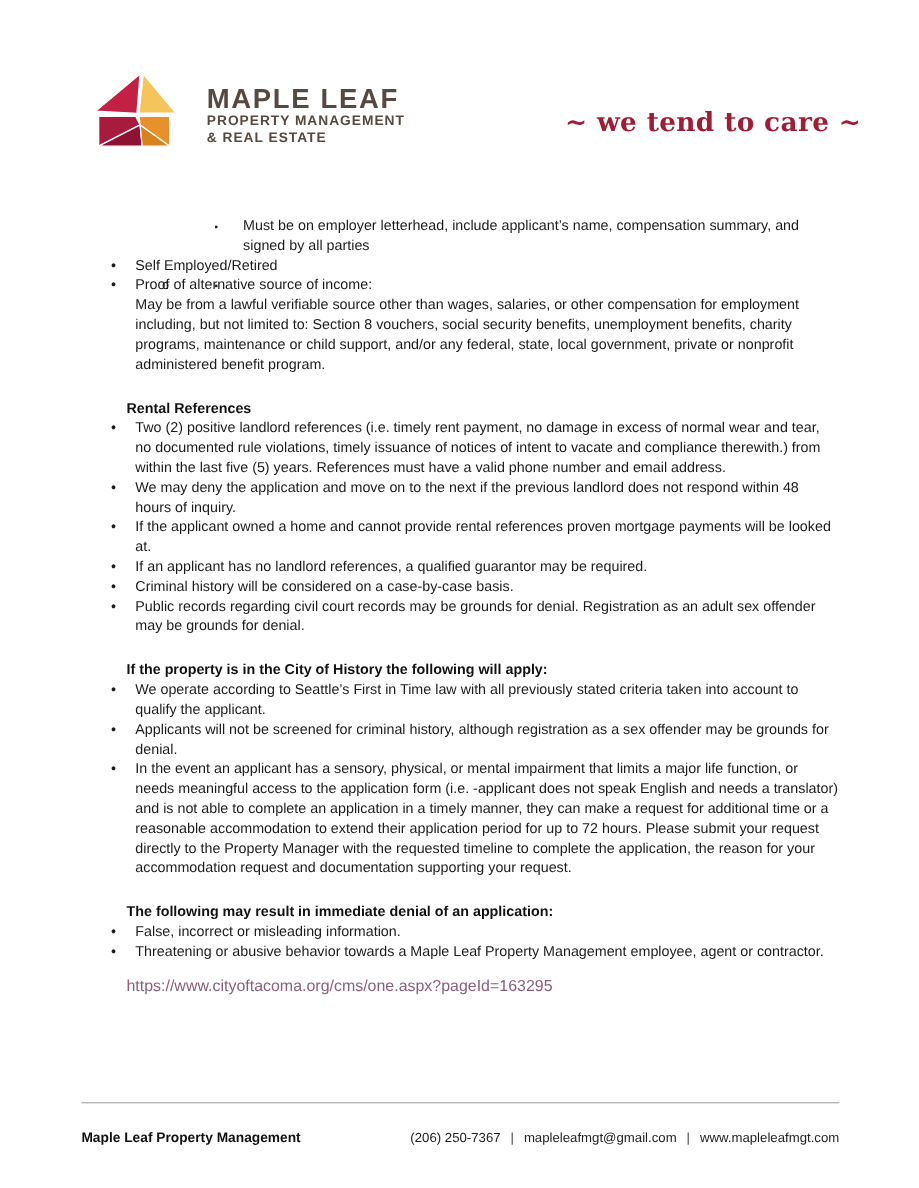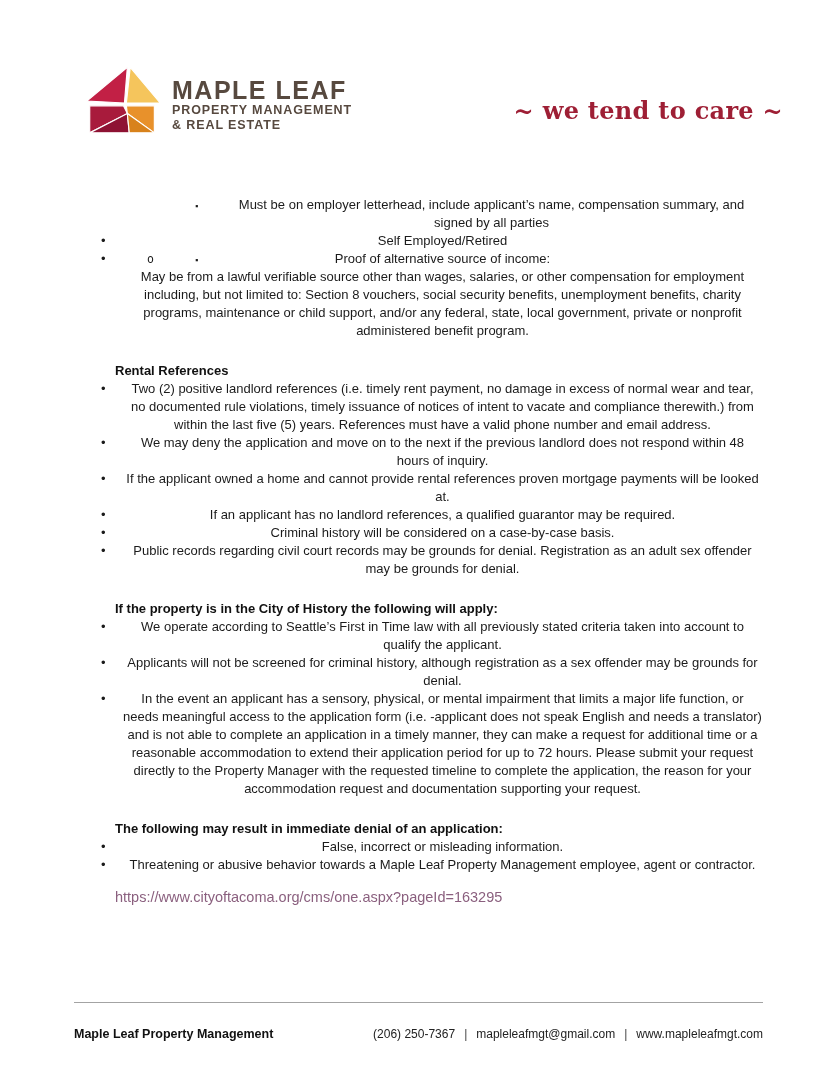--- a/index.html
+++ b/index.html
@@ -24,21 +24,21 @@
   }
   .logo-svg { width: 82px; height: 76px; display: block; }
   .logo-svg polygon { stroke: #ffffff; stroke-width: 1.2; }
   .p-roof-l { fill: var(--roof-left); }
   .p-roof-r { fill: var(--roof-right); }
   .p-body-ul { fill: var(--body-upper-left); }
   .p-body-ll { fill: var(--body-lower-left); }
   .p-body-r  { fill: var(--body-right); }
   .p-body-lr { fill: var(--body-lower-right); }
 
-  .logo-text { margin-left: 8px; padding-top: 13px; color: var(--logo-text); }
+  .logo-text { margin-left: 24px; padding-top: 13px; color: var(--logo-text); }
   .logo-title {
     font-size: 25px; font-weight: bold; letter-spacing: 1.5px; line-height: 26px;
   }
   .logo-sub {
     font-size: 12.5px; font-weight: bold; letter-spacing: 0.9px; line-height: 15px;
   }
 
   .tagline {
     position: absolute;
     top: 96px; right: 52px;
@@ -52,21 +52,21 @@
   
   .doc {
     position: relative;
     margin-top: 56px;
     padding: 0 73px 0 74px;
     font-size: 13px;
     line-height: 18px;
   }
   .block { position: relative; padding-left: 41px; }
   .heading { font-weight: bold; margin-top: 22px; color: #111; }
-  .item .txt { white-space: pre-wrap; display: block; text-align: center; }
+  .item .txt { white-space: pre-wrap; display: block; }
   .glyph { position: absolute; top: 0; }
   .b1 { padding-left: 49px; }
   .b1 .glyph { left: 27px; font-size: 13px; }
   .b2 { padding-left: 96px; }
   .b2 .glyph { left: 73px; font-family: "DejaVu Sans Mono", monospace; font-size: 11.5px; }
   .b3 { padding-left: 147px; }
   .b3 .glyph { left: 121px; font-size: 9px; top: 1px; }
 
   .link {
     display: inline-block;

